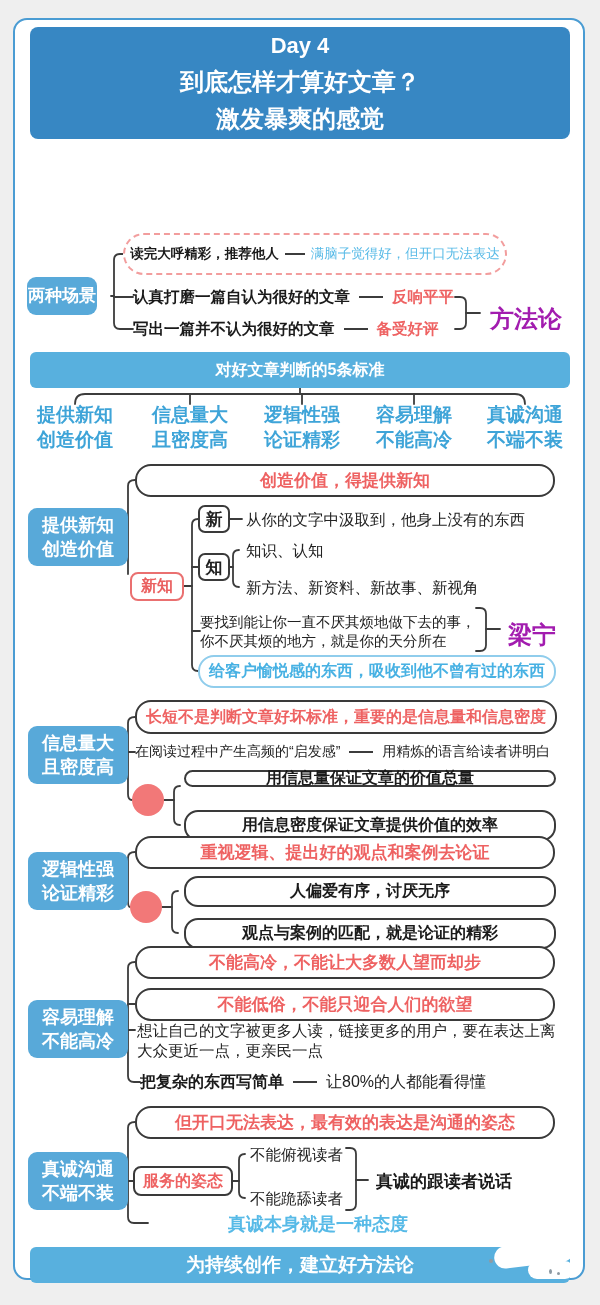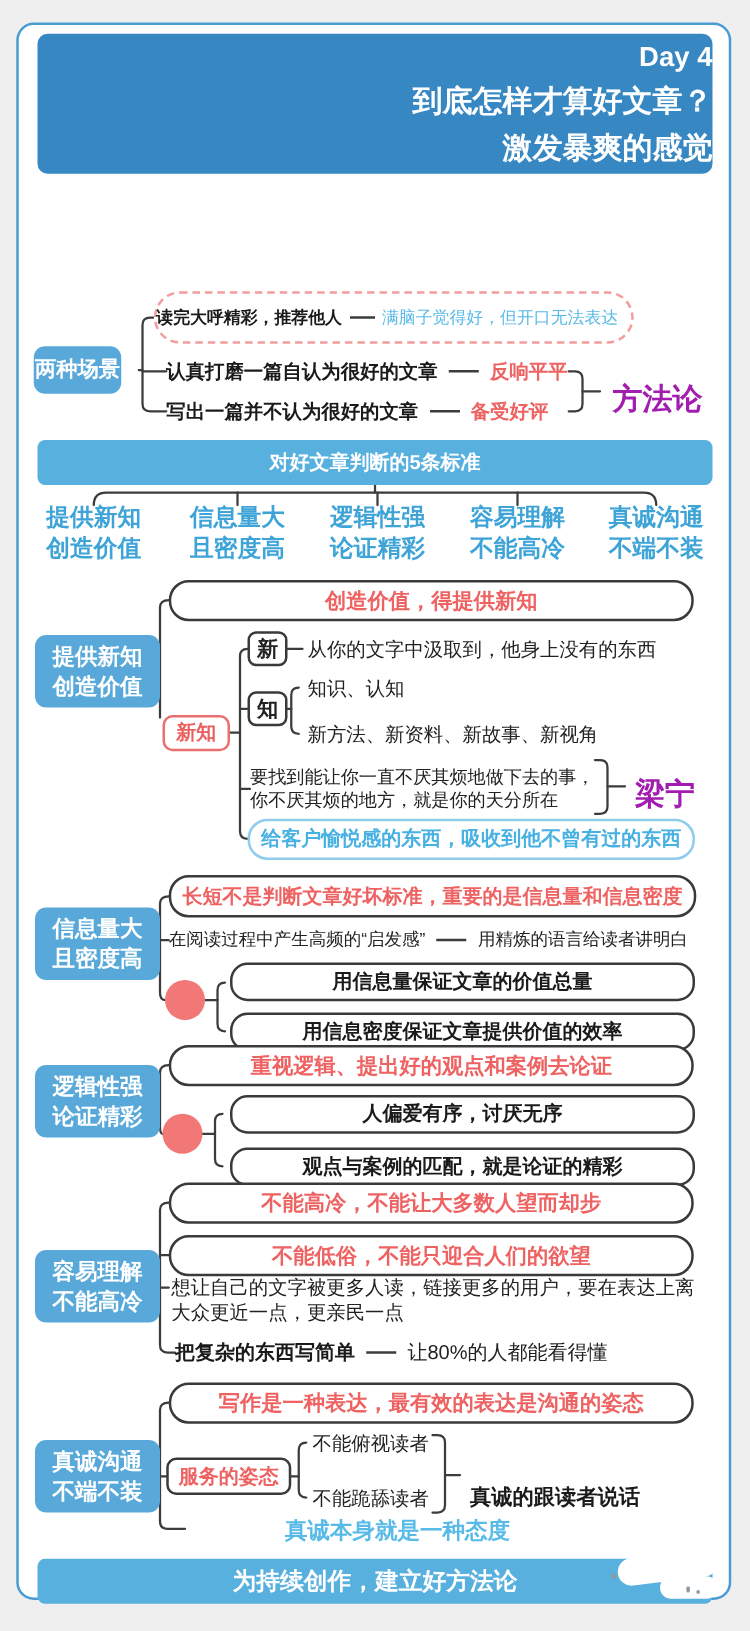--- a/index.html
+++ b/index.html
@@ -3,38 +3,38 @@
 <meta charset="utf-8">
 <style>
   html,body{margin:0;padding:0;background:#efefef;}
   .stage{position:relative;width:600px;height:1305px;background:#efefef;
          font-family:"Liberation Sans","DejaVu Sans",sans-serif;overflow:hidden;color:#222;}
   .card{position:absolute;left:13px;top:18px;width:572px;height:1262px;background:#fff;
         border:2px solid #4a9cd3;border-radius:14px;box-sizing:border-box;}
   .abs{position:absolute;box-sizing:border-box;}
   svg.wires{position:absolute;left:0;top:0;width:600px;height:1305px;pointer-events:none;}
   .bighead{background:#3787c3;color:#fff;border-radius:8px;text-align:center;font-weight:bold;
-           display:flex;flex-direction:column;justify-content:center;align-items:flex-end;}
+           display:flex;flex-direction:column;justify-content:center;}
   .bighead .l1{font-size:22px;line-height:34px;}
   .bighead .l2{font-size:24px;line-height:37px;}
   .banner{background:#58b0de;color:#fff;border-radius:6px;text-align:center;font-weight:bold;
           font-size:16px;display:flex;align-items:center;justify-content:center;}
   .nodelabel{background:#58a9d9;color:#fff;border-radius:9px;font-weight:bold;font-size:18px;
              line-height:24px;display:flex;flex-direction:column;align-items:center;justify-content:center;text-align:center;}
   .nodelabel.single{font-size:17px;}
   .col{color:#3ea4d8;font-weight:bold;font-size:19px;line-height:25px;text-align:center;width:120px;}
   .obox{border:2px solid #3a3a3a;border-radius:16px;background:#fff;font-weight:bold;
         display:flex;align-items:center;justify-content:center;text-align:center;}
   .obox.redtxt{color:#ee6262;font-size:17px;}
   .obox.redtxt.small{font-size:16px;}
   .obox.blacktxt{color:#1a1a1a;font-size:16px;border-radius:14px;}
   .bluebox{border:2px solid #90cdec;border-radius:16px;background:#fff;color:#47b1e3;font-weight:bold;
            font-size:16px;display:flex;align-items:center;justify-content:center;}
   .dashbox{border:2px dashed #f29d9d;border-radius:22px;background:#fff;
-           display:flex;align-items:center;justify-content:flex-start;}
+           display:flex;align-items:center;justify-content:center;}
   .minibox{border:2px solid #3a3a3a;border-radius:7px;background:#fff;font-weight:bold;font-size:17px;
            display:flex;align-items:center;justify-content:center;}
   .rednode{border:2px solid #ea7070;border-radius:8px;background:#fff;color:#ea6060;font-weight:bold;
            font-size:16px;display:flex;align-items:center;justify-content:center;}
   .servnode{border:2px solid #3a3a3a;border-radius:8px;background:#fff;color:#ee6262;font-weight:bold;
             font-size:16px;display:flex;align-items:center;justify-content:center;}
   .row{display:flex;align-items:center;white-space:nowrap;height:22px;}
   .dash{height:2px;background:#3c3c3c;width:24px;margin:0 9px;flex:none;}
   .dash.sm{width:20px;margin:0 6px;}
   .red{color:#ee6262;font-weight:bold;}
@@ -172,21 +172,21 @@
   <div class="abs nodelabel" style="left:28px;top:726px;width:100px;height:58px;">
     <span>信息量大</span>
     <span>且密度高</span>
   </div>
   <div class="abs row" style="left:135px;top:741px;font-size:14px;">
     <span class="plain">在阅读过程中产生高频的“启发感”</span>
     <span class="dash"></span>
     <span class="plain">用精炼的语言给读者讲明白</span>
   </div>
   <div class="abs circle" style="left:132px;top:784px;"></div>
-  <div class="abs obox blacktxt" style="left:184px;top:770px;width:372px;height:31px;">用信息量保证文章的价值总量</div>
+  <div class="abs obox blacktxt" style="left:184px;top:770px;width:372px;height:17px;">用信息量保证文章的价值总量</div>
   <div class="abs obox blacktxt" style="left:184px;top:810px;width:372px;height:31px;">用信息密度保证文章提供价值的效率</div>
 
   <div class="abs obox redtxt" style="left:135px;top:836px;width:420px;height:33px;">重视逻辑、提出好的观点和案例去论证</div>
   <div class="abs nodelabel" style="left:28px;top:852px;width:100px;height:58px;">
     <span>逻辑性强</span>
     <span>论证精彩</span>
   </div>
   <div class="abs circle" style="left:130px;top:891px;"></div>
   <div class="abs obox blacktxt" style="left:184px;top:876px;width:372px;height:31px;">人偏爱有序，讨厌无序</div>
   <div class="abs obox blacktxt" style="left:184px;top:918px;width:372px;height:31px;">观点与案例的匹配，就是论证的精彩</div>
@@ -197,29 +197,29 @@
     <span>容易理解</span>
     <span>不能高冷</span>
   </div>
   <div class="abs para" style="left:137px;top:1021px;width:424px;">想让自己的文字被更多人读，链接更多的用户，要在表达上离大众更近一点，更亲民一点</div>
   <div class="abs row" style="left:140px;top:1071px;font-size:16px;">
     <span class="bold">把复杂的东西写简单</span>
     <span class="dash"></span>
     <span class="plain">让80%的人都能看得懂</span>
   </div>
 
-  <div class="abs obox redtxt" style="left:135px;top:1106px;width:420px;height:33px;">写作是一种表达，最有效的表达是沟通的姿态</div>
+  <div class="abs obox redtxt" style="left:135px;top:1106px;width:420px;height:33px;">但开口无法表达，最有效的表达是沟通的姿态</div>
   <div class="abs nodelabel" style="left:28px;top:1152px;width:100px;height:58px;">
     <span>真诚沟通</span>
     <span>不端不装</span>
   </div>
   <div class="abs servnode" style="left:133px;top:1166px;width:100px;height:30px;">服务的姿态</div>
   <div class="abs plain" style="left:250px;top:1145px;font-size:15.5px;">不能俯视读者</div>
   <div class="abs plain" style="left:250px;top:1189px;font-size:15.5px;">不能跪舔读者</div>
-  <div class="abs bold" style="left:376px;top:1170px;font-size:17px;margin-top:16px;">真诚的跟读者说话</div>
+  <div class="abs bold" style="left:376px;top:1170px;font-size:17px;">真诚的跟读者说话</div>
   <div class="abs lblue" style="left:228px;top:1212px;font-size:18px;font-weight:bold;">真诚本身就是一种态度</div>
 
   <div class="abs banner" style="left:30px;top:1247px;width:540px;height:36px;font-size:19px;">为持续创作，建立好方法论</div>
   <div class="abs blob" style="left:494px;top:1243px;width:80px;height:22px;border-radius:12px;transform:rotate(-7deg);"></div>
   <div class="abs blob" style="left:528px;top:1261px;width:46px;height:18px;border-radius:10px;"></div>
   <div class="speck" style="left:489px;top:1259px;width:4px;height:4px;"></div>
   <div class="speck" style="left:549px;top:1269px;width:3px;height:5px;"></div>
   <div class="speck" style="left:557px;top:1272px;width:3px;height:3px;"></div>
 </div>
 

